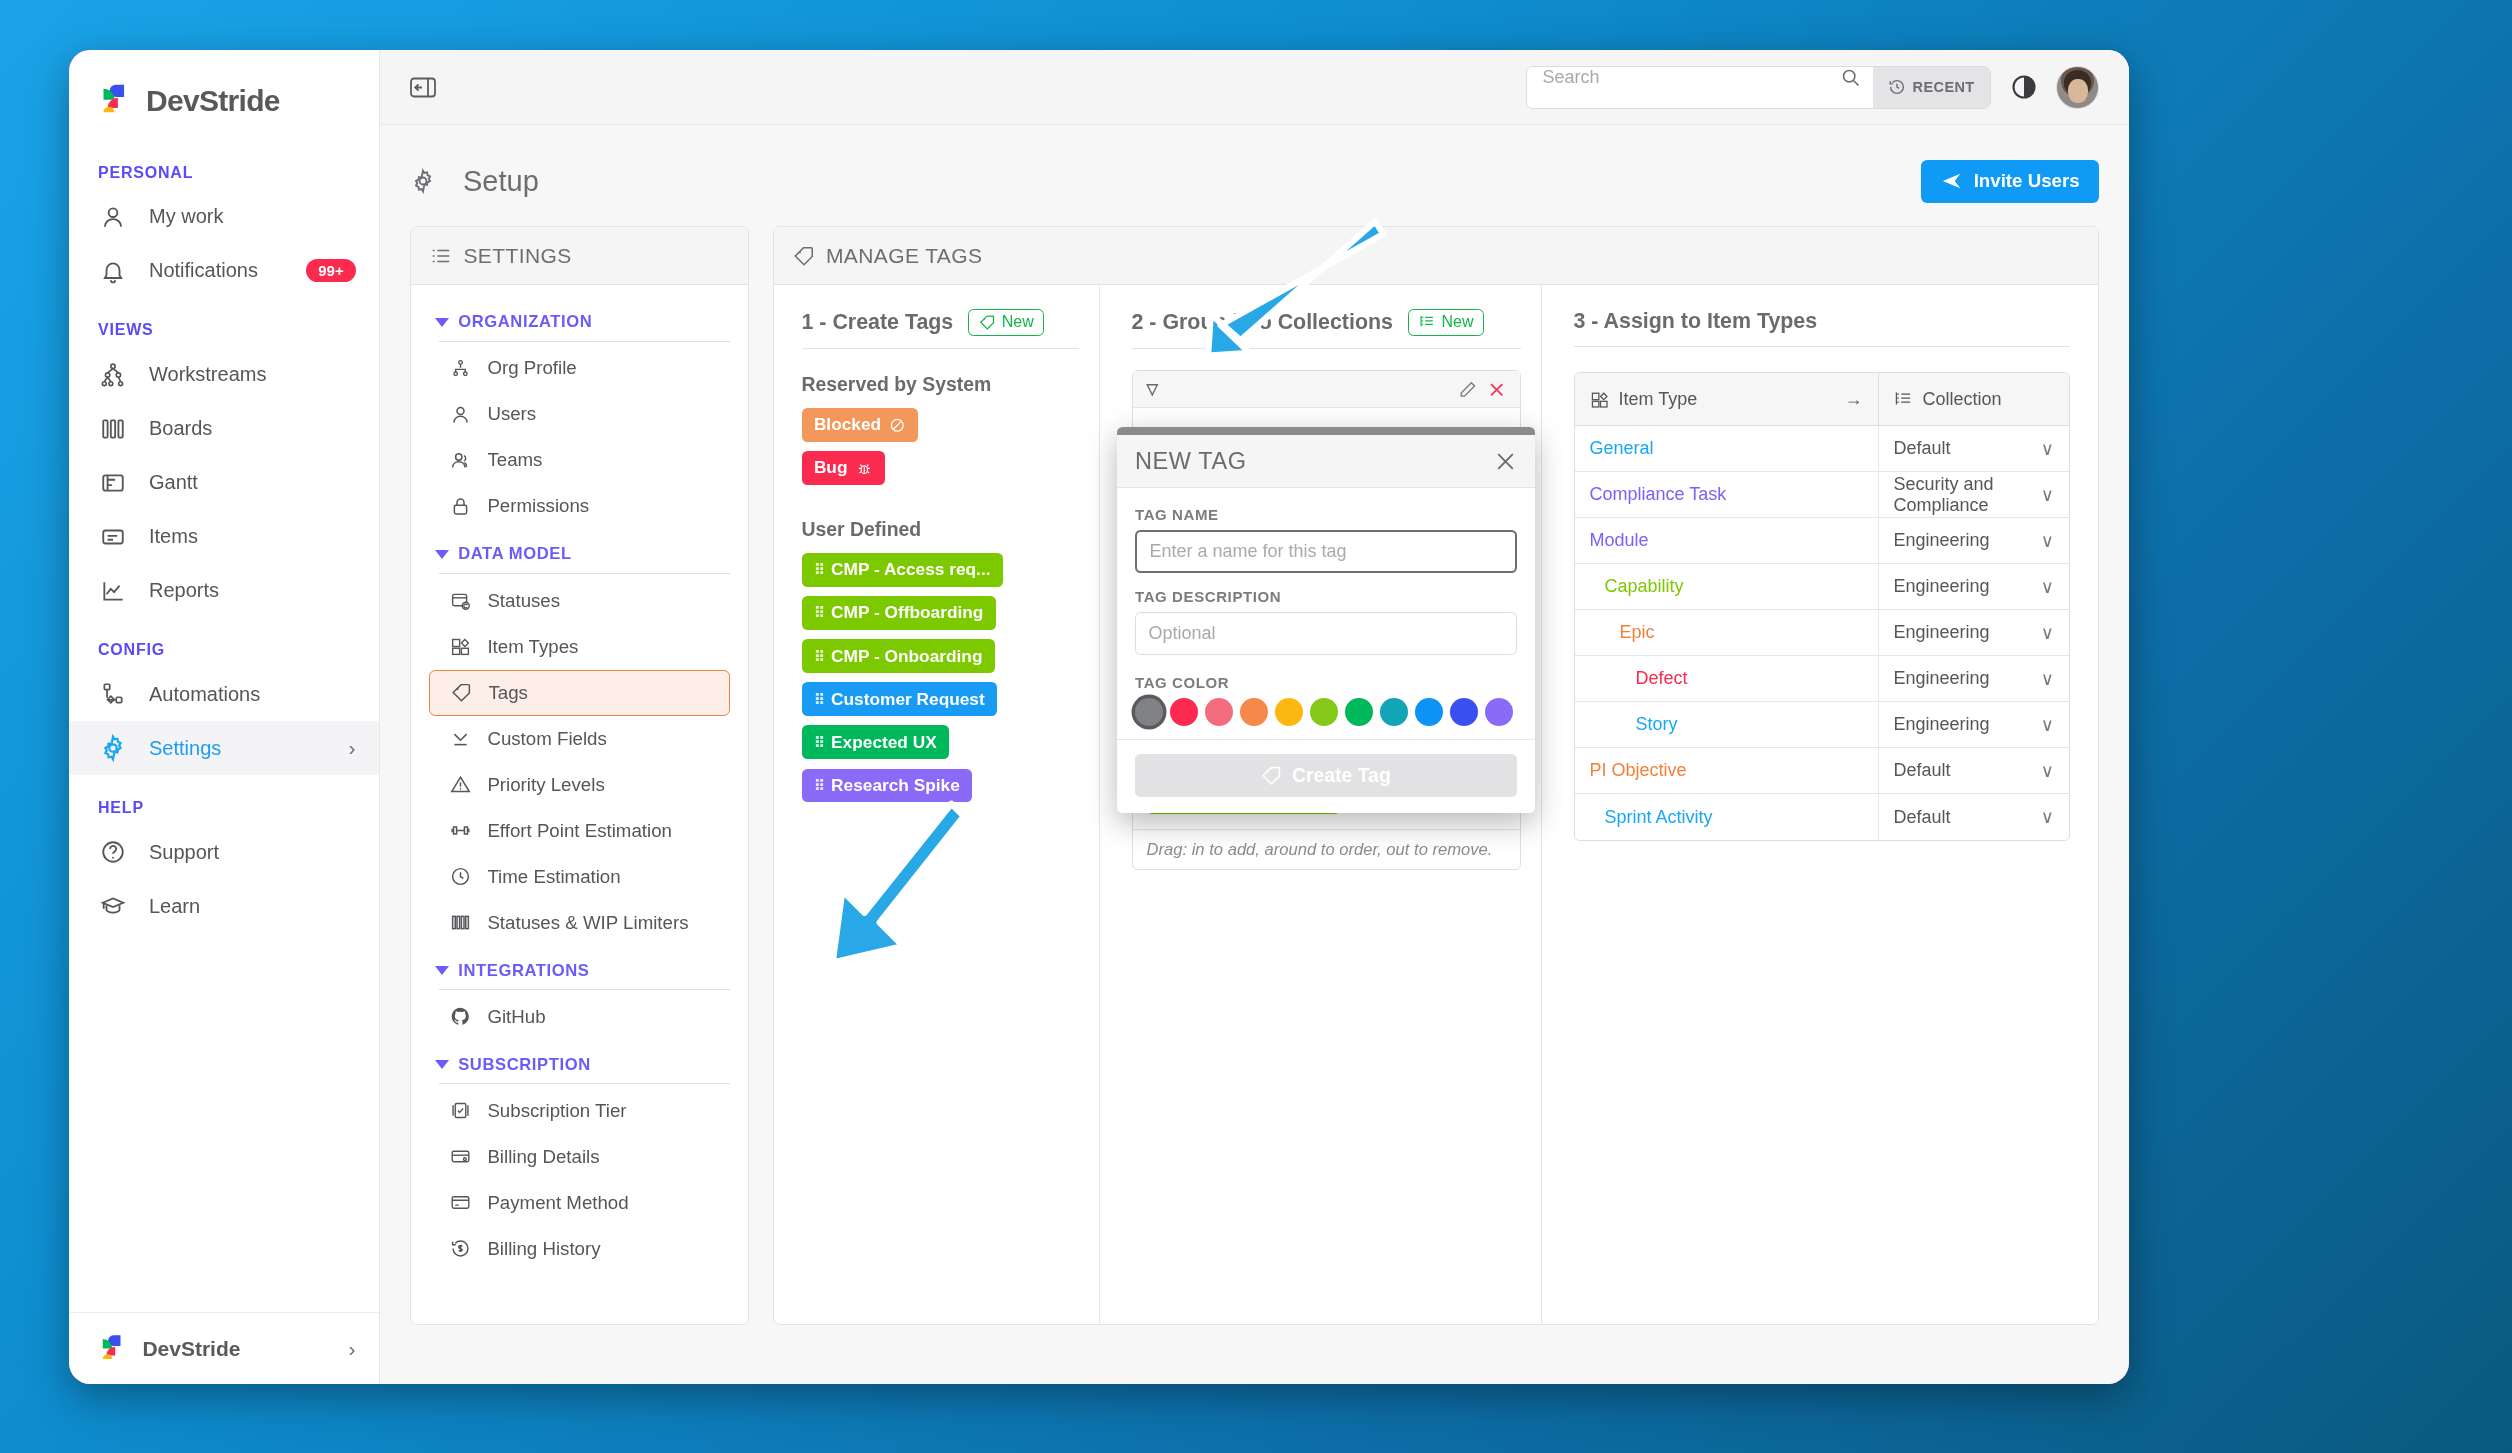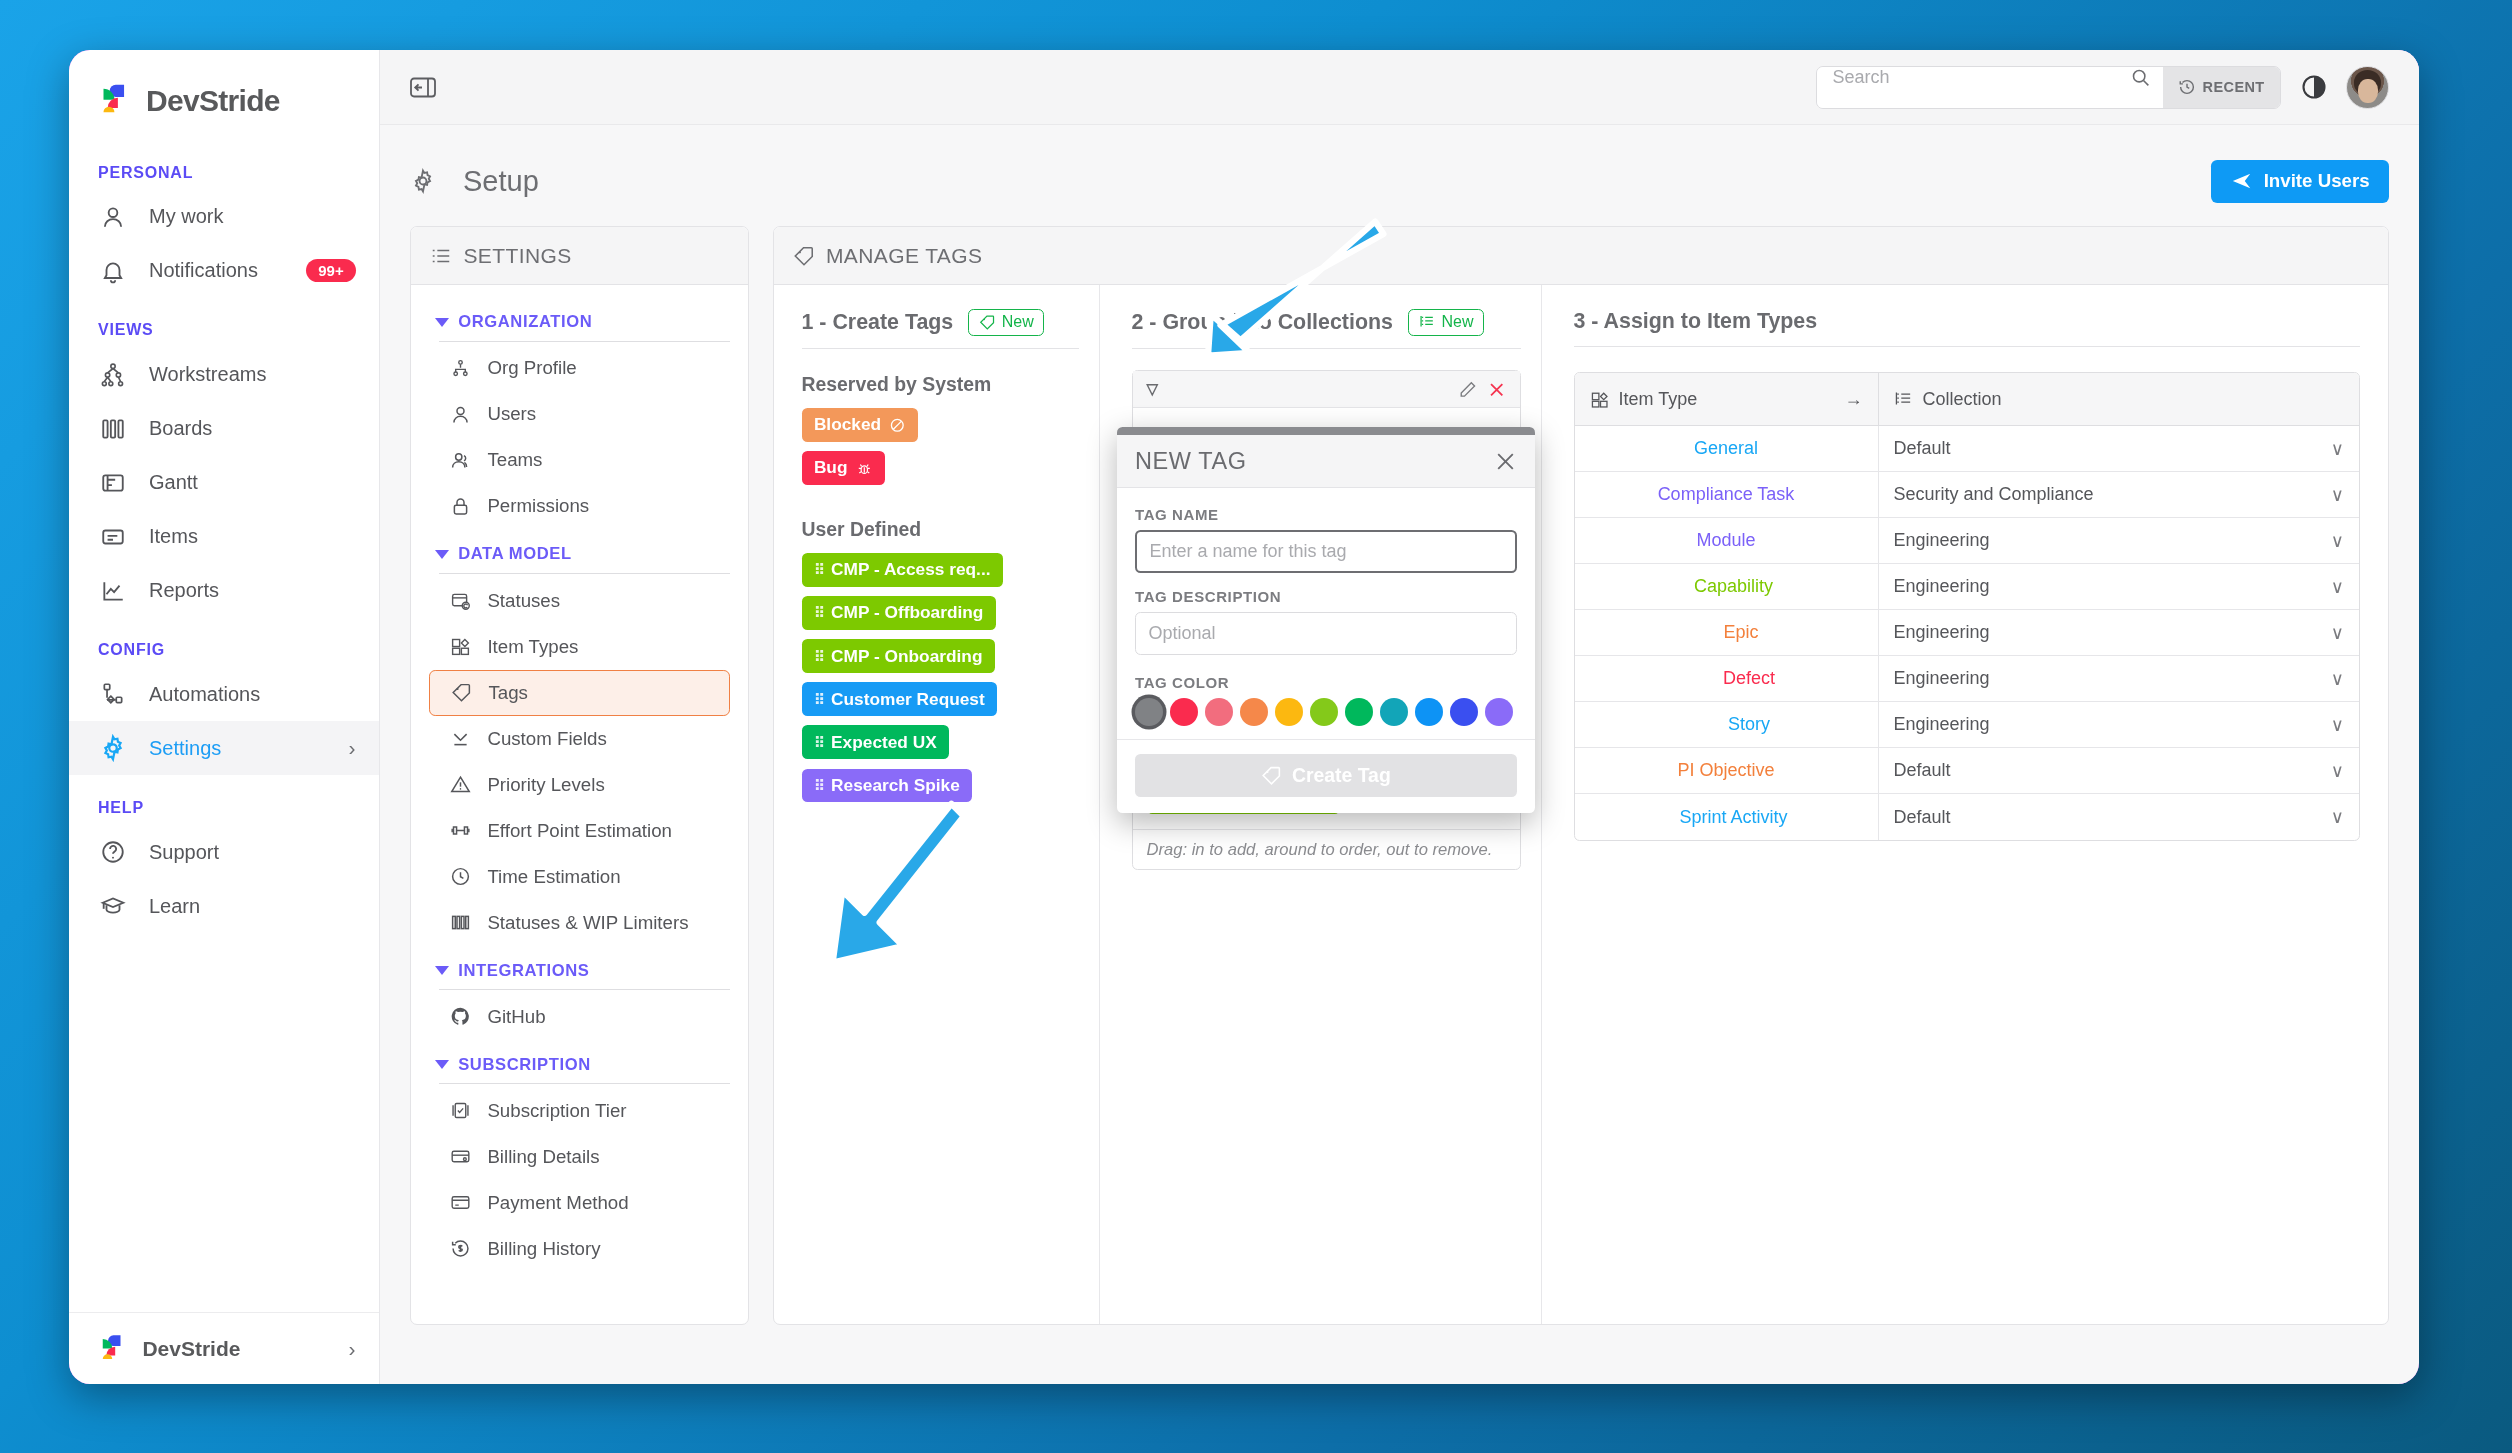--- a/index.html
+++ b/index.html
@@ -6,21 +6,21 @@
   html, body { width: 2512px; height: 1453px; overflow: hidden; }
   body {
     font-family: "Liberation Sans", sans-serif;
     background: linear-gradient(135deg, #1aa3e8 0%, #0e8ed0 35%, #0d6ea8 70%, #0a5a80 100%);
     position: relative;
   }
   
   #app-window {
     position: absolute;
     left: 69px; top: 50px;
-    width: 2350px; height: 1334px;
+    width: 2060px; height: 1334px;
     background: #d946ef;
     border-radius: 21px;
     box-shadow: 0 12.4px 41px rgba(0,0,0,.35);
     display: flex;
     overflow: hidden;
   }
   
   #left-nav {
     width: 311px; flex: 0 0 311px;
     background: #ffffff;
@@ -172,21 +172,21 @@
     font-size: 16.6px; font-style: italic; color: #8b8c90;
   }
   
   .assign-table { border: 0.7px solid #dedee1; border-radius: 5.5px; margin-top: 25px; overflow: hidden; }
   .at-head { display: flex; background: #f6f6f7; border-bottom: 0.7px solid #dedee1; height: 53px; }
   .at-c1 { width: 304px; flex: 0 0 304px; display: flex; align-items: center; gap: 9.7px; padding: 0 15px; border-right: 0.7px solid #dedee1; font-size: 18px; color: #55565a; }
   .at-c1 .arrow { margin-left: auto; }
   .at-c2 { flex: 1; display: flex; align-items: center; gap: 9.7px; padding: 0 15px; font-size: 18px; color: #55565a; }
   .at-row { display: flex; border-bottom: 0.7px solid #e6e6e9; height: 46px; }
   .at-row:last-child { border-bottom: 0; }
-  .at-row .c1 { width: 304px; flex: 0 0 304px; display: flex; align-items: center; padding: 0 15px; border-right: 0.7px solid #e6e6e9; font-size: 18px; justify-content: center; }
+  .at-row .c1 { width: 304px; flex: 0 0 304px; display: flex; align-items: center; padding: 0 15px; border-right: 0.7px solid #e6e6e9; font-size: 18px; }
   .at-row .c2 { flex: 1; display: flex; align-items: center; padding: 0 15px; font-size: 18px; color: #55565a; cursor: pointer; }
   .at-row .c2 .chev { margin-left: auto; color: #7a7b7f; }
   
   #modal {
     position: absolute; left: 1048px; top: 377px; width: 418px;
     background: #fff; border-radius: 5.5px;
     box-shadow: 0 9.7px 30px rgba(0,0,0,.28);
     overflow: hidden; z-index: 40;
   }
   #modal-grab { height: 8.3px; background: #8a8b8f; }

